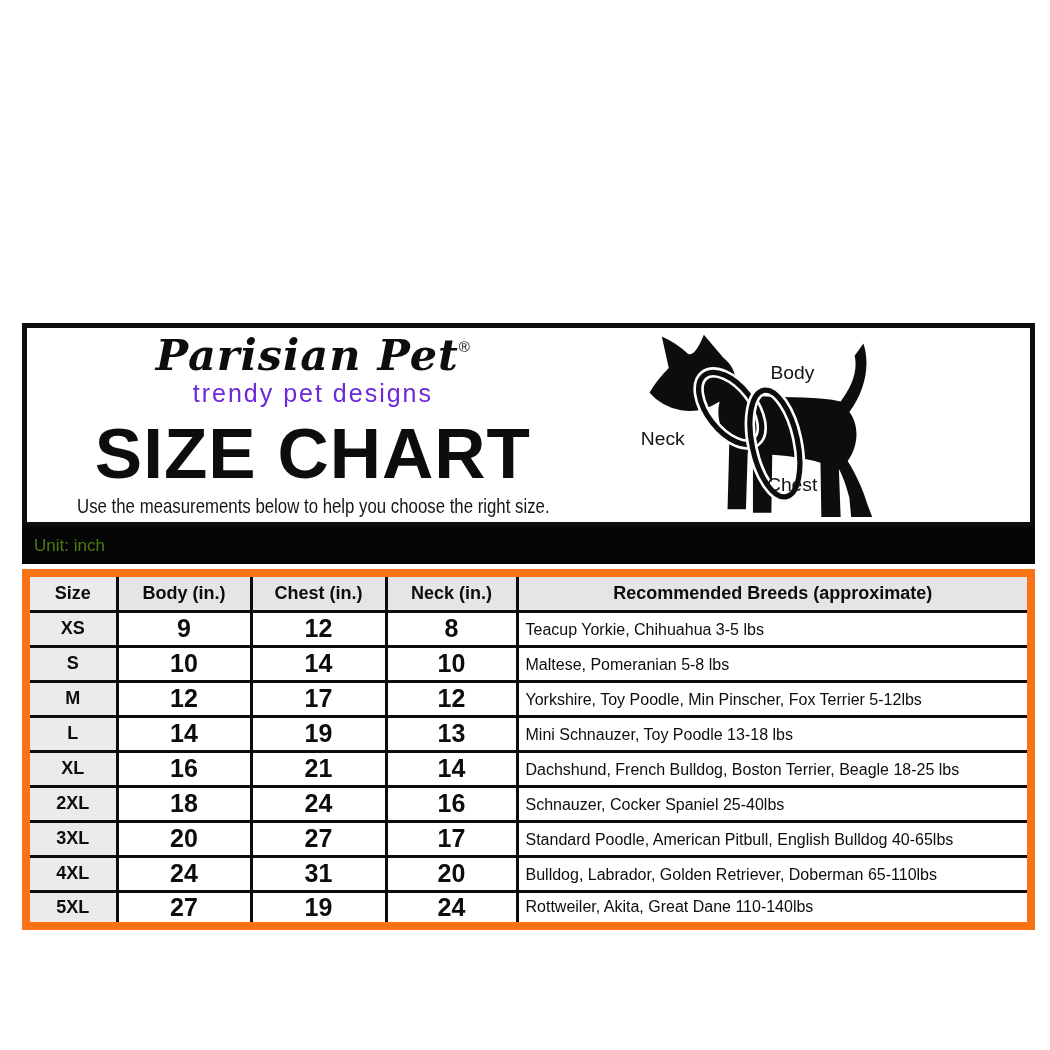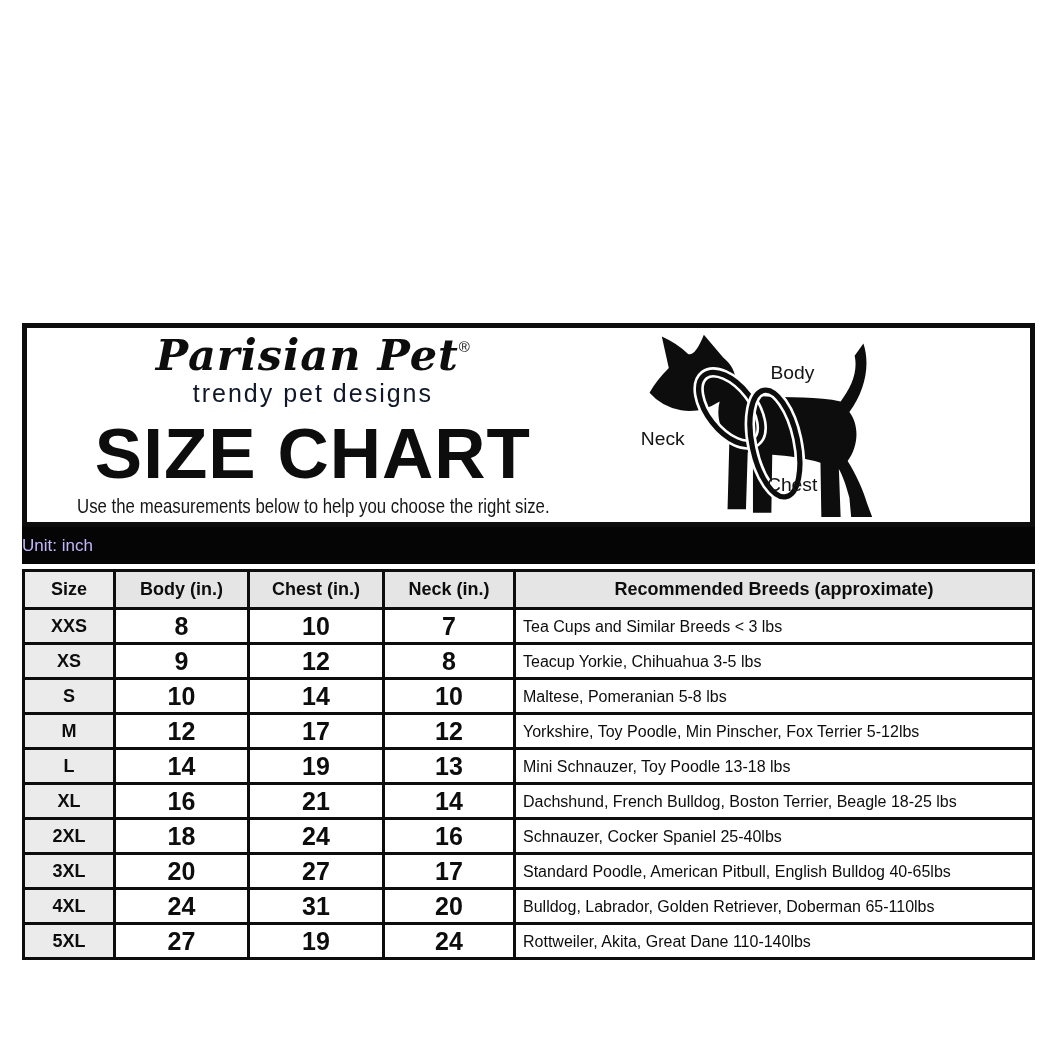--- a/index.html
+++ b/index.html
@@ -17,47 +17,47 @@
   .header-left{
     width:57%;display:flex;flex-direction:column;align-items:center;justify-content:center;
     padding-top:2px;
   }
   .logo-line{line-height:1;white-space:nowrap;}
   .logo-script{
     font-family:"DejaVu Serif", serif;font-style:italic;font-weight:bold;
     font-size:43px;letter-spacing:1px;
   }
   .logo-reg{font-size:15px;vertical-align:18px;font-style:normal;font-family:"Liberation Sans",sans-serif;}
-  .logo-sub{font-size:25px;letter-spacing:2px;color:#0f172a;margin-top:3px;line-height:1.05;}
+  .logo-sub{font-size:25px;letter-spacing:2px;color:#6d28d9;margin-top:3px;line-height:1.05;}
   .big-title{
     font-size:71px;font-weight:bold;letter-spacing:1px;line-height:1;margin-top:12px;
     white-space:nowrap;
   }
   .tagline{
     display:inline-block;font-size:21px;color:#161616;margin-top:5px;white-space:nowrap;
     transform:scaleX(0.80);transform-origin:center;
   }
   .header-right{
     flex:1;display:flex;align-items:center;justify-content:center;
     padding-right:88px;position:relative;
   }
   .dog-svg text{
     font-family:"Liberation Sans",sans-serif;font-size:22px;fill:#141414;
   }
 
   
   .unit-bar{
-    box-sizing:border-box;height:37px;background:#050505;color:#c4b5fd;
-    display:flex;align-items:center;font-size:17px;
+    box-sizing:border-box;height:37px;background:#050505;color:#4d7c0f;
+    display:flex;align-items:center;padding-left:12px;font-size:17px;
   }
 
   
   table.size-table{
     width:100%;border-collapse:collapse;table-layout:fixed;margin-top:5px;
-    border:3px solid #f97316;
+    border:8px solid #f97316;
   }
   .size-table th,.size-table td{
     border:3px solid #0d0d0d;box-sizing:border-box;overflow:hidden;
   }
   .size-table thead th{
     height:38px;font-size:18px;font-weight:bold;text-align:center;background:#e5e5e5;
     vertical-align:middle;
   }
   .size-table thead th.col-size{background:#ebebeb;}
   .size-table td{height:35px;padding:0;}
@@ -145,27 +145,20 @@
       <tr>
         <th class="col-size">Size</th>
         <th>Body (in.)</th>
         <th>Chest (in.)</th>
         <th>Neck (in.)</th>
         <th>Recommended Breeds (approximate)</th>
       </tr>
     </thead>
     <tbody>
 
-        <tr>
-          <td class="size-cell">XXS</td>
-          <td class="num-cell">8</td>
-          <td class="num-cell">10</td>
-          <td class="num-cell">7</td>
-          <td class="breeds-cell">Tea Cups and Similar Breeds &lt; 3 lbs</td>
-        </tr>
 
         <tr>
           <td class="size-cell">XS</td>
           <td class="num-cell">9</td>
           <td class="num-cell">12</td>
           <td class="num-cell">8</td>
           <td class="breeds-cell">Teacup Yorkie, Chihuahua 3-5 lbs</td>
         </tr>
 
         <tr>

